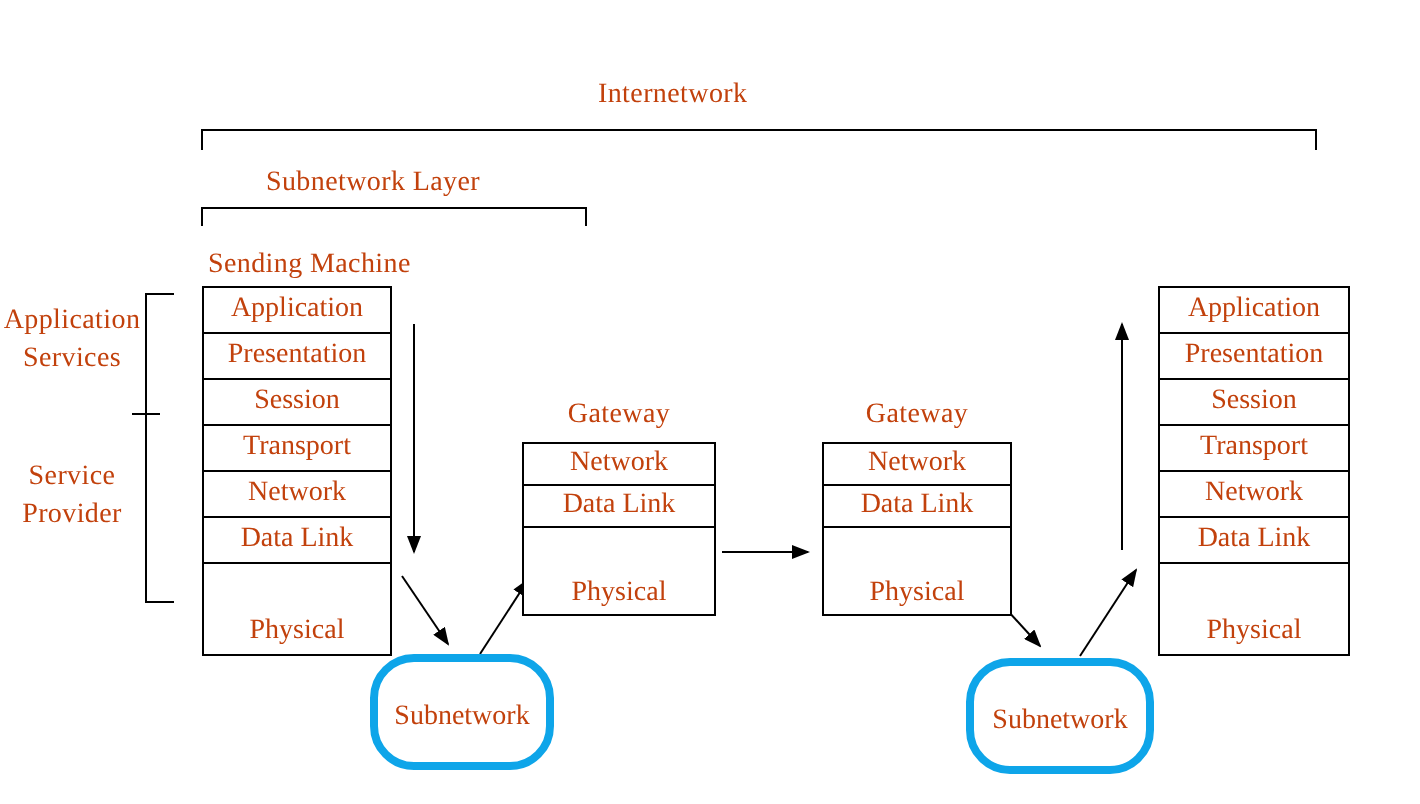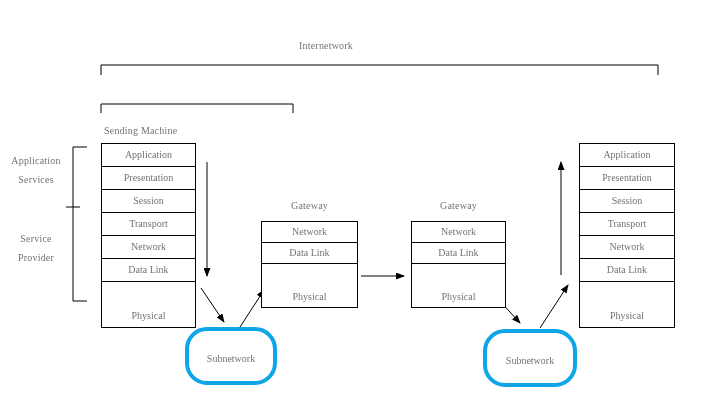--- a/index.html
+++ b/index.html
@@ -6,22 +6,22 @@
     margin: 0;
     padding: 0;
     background: #ffffff;
   }
   #canvas {
     position: relative;
     width: 710px;
     height: 402px;
     background: #ffffff;
     font-family: "Liberation Serif", "DejaVu Serif", serif;
-    font-size: 10px;
-    color: #737373;
+    font-size: 14px;
+    color: #c2410c;
     overflow: hidden;
   }
   .label {
     position: absolute;
     white-space: nowrap;
     letter-spacing: 0.2px;
   }
   .centered { text-align: center; }
   .stack {
     position: absolute;
@@ -85,20 +85,21 @@
 
     <line x1="488" y1="288" x2="520" y2="323" stroke="#000" stroke-width="1" marker-end="url(#arrow)"></line>
 
     <line x1="540" y1="328" x2="568" y2="285" stroke="#000" stroke-width="1" marker-end="url(#arrow)"></line>
 
     <line x1="561" y1="275" x2="561" y2="162" stroke="#000" stroke-width="1" marker-end="url(#arrow)"></line>
   </svg>
 
   <div class="label" style="left:299px; top:40px;">Internetwork</div>
 
+  <div class="label" style="left:133px; top:84px;">Subnetwork Layer</div>
 
   <div class="label two-line" style="left:0px; top:151px; width:72px;">
     <div>Application</div>
     <div>Services</div>
   </div>
 
   <div class="label two-line" style="left:0px; top:229px; width:72px;">
     <div>Service</div>
     <div>Provider</div>
   </div>

